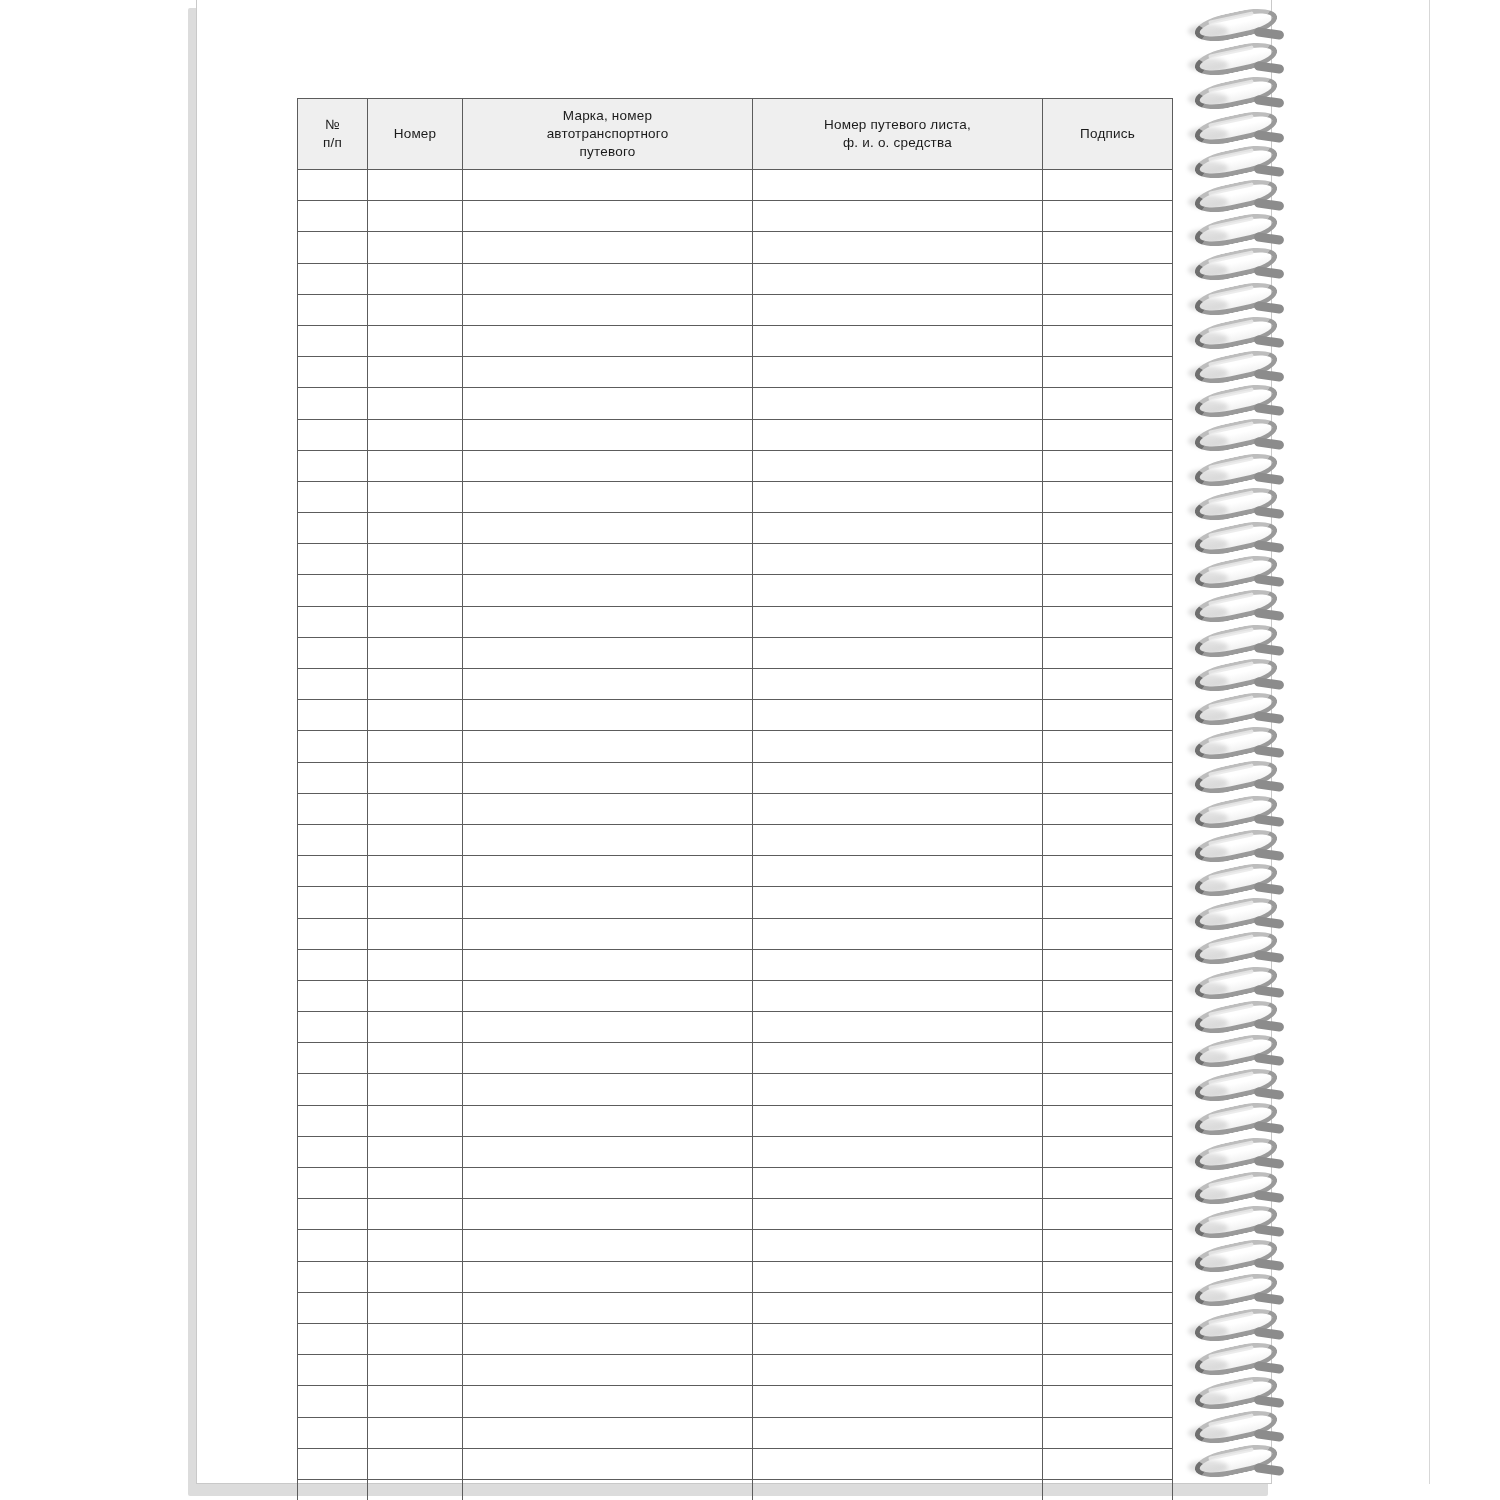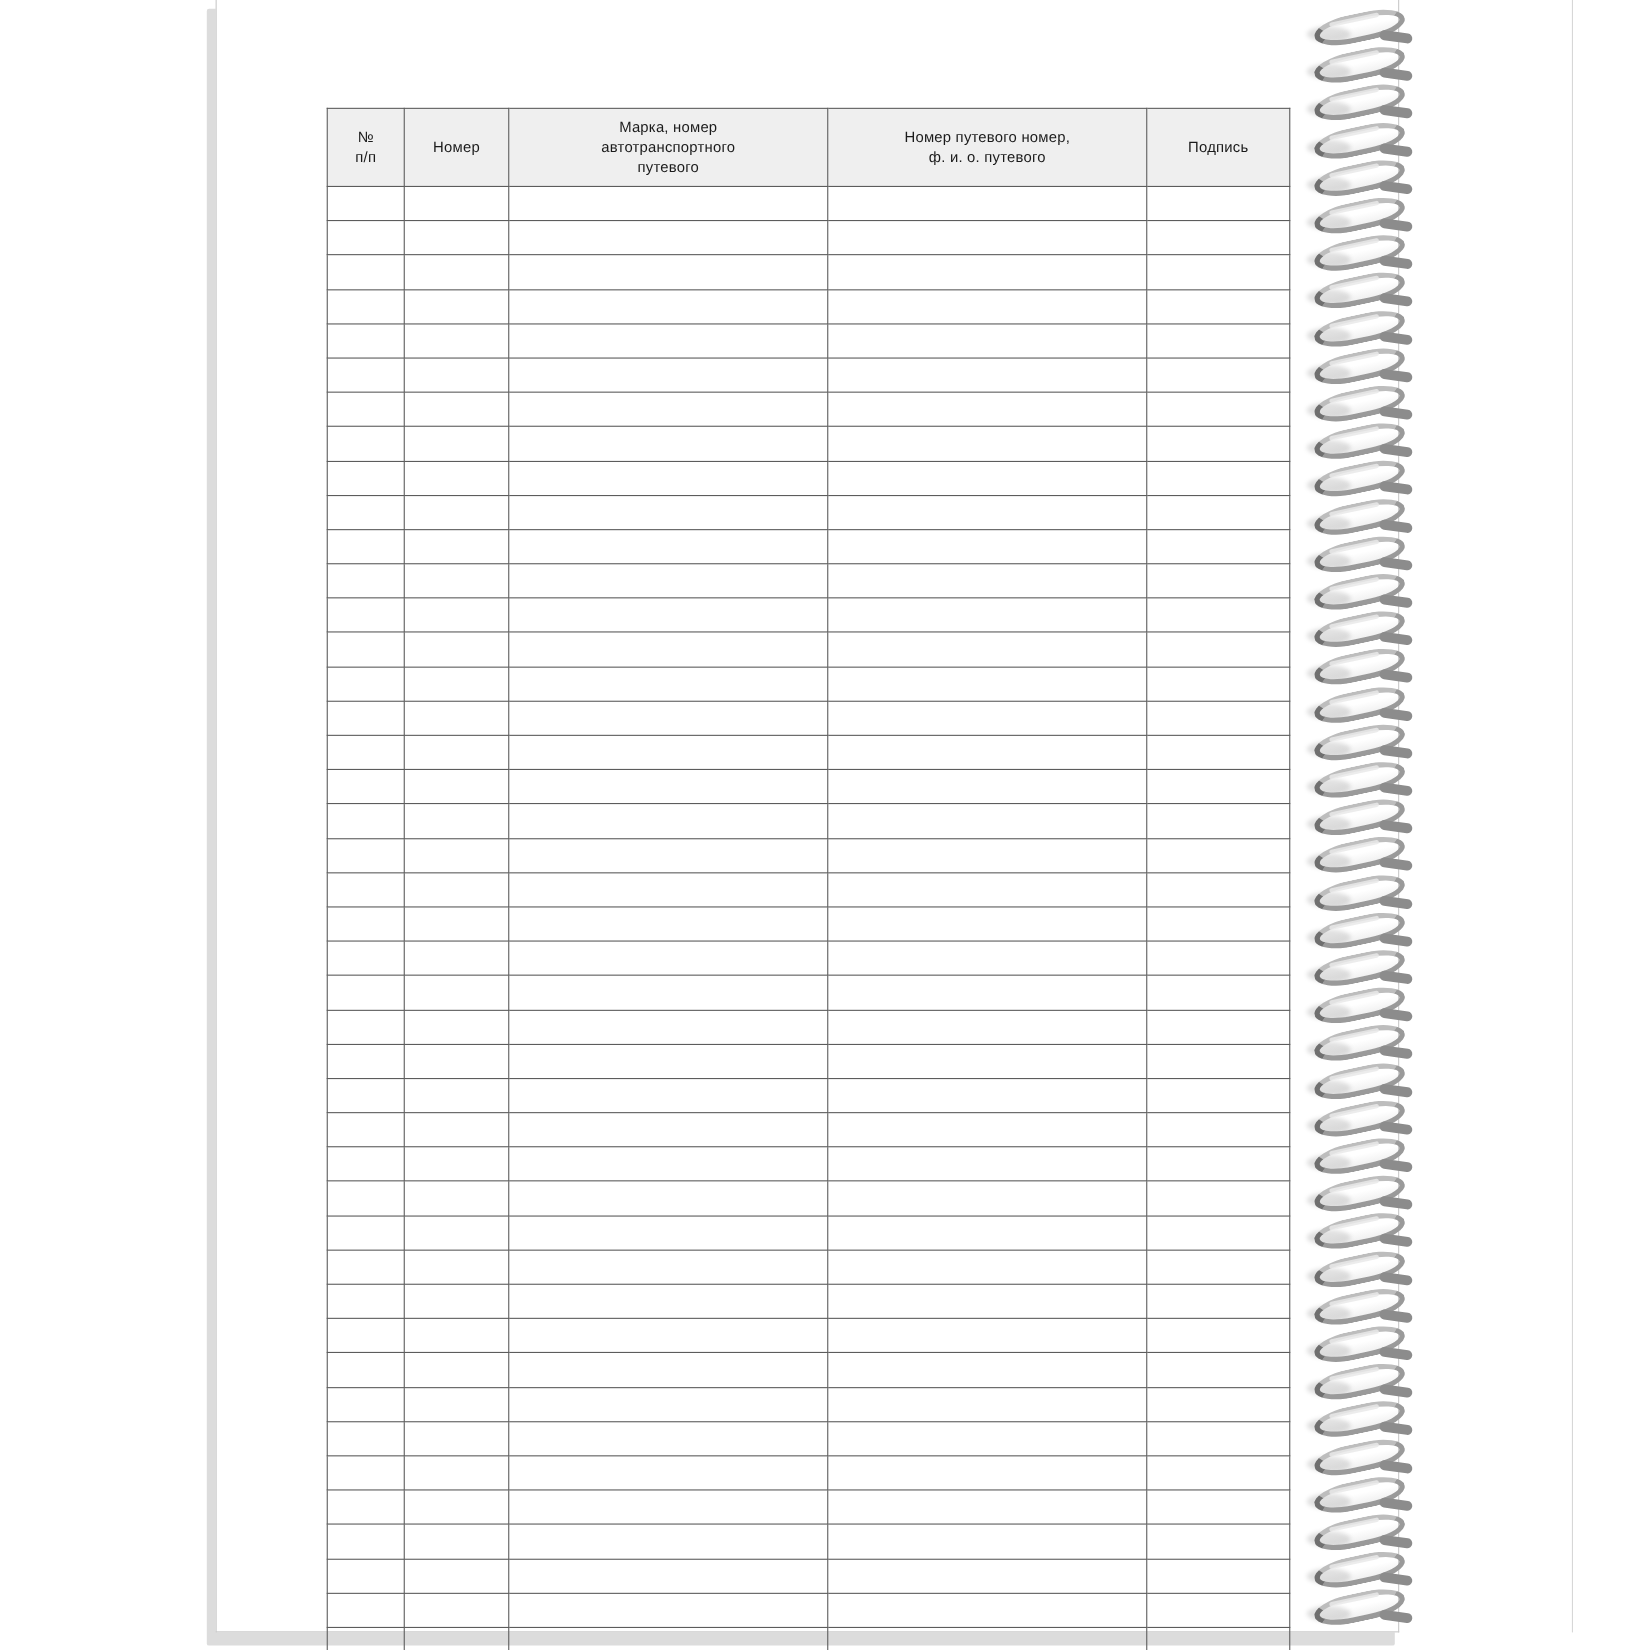--- a/index.html
+++ b/index.html
@@ -181,22 +181,22 @@
             </th>
             <th>
               <span class="hdr-line">Номер</span>
             </th>
             <th>
               <span class="hdr-line">Марка,  номер</span>
               <span class="hdr-line">автотранспортного</span>
               <span class="hdr-line">путевого</span>
             </th>
             <th>
-              <span class="hdr-line">Номер путевого номер,</span>
-              <span class="hdr-line">ф. и. о.  путевого</span>
+              <span class="hdr-line">Номер путевого листа,</span>
+              <span class="hdr-line">ф. и. о.  средства</span>
             </th>
             <th>
               <span class="hdr-line">Подпись</span>
             </th>
           </tr>
         </thead>
         <tbody id="table-body">
             <tr>
               <td></td>
               <td></td>

